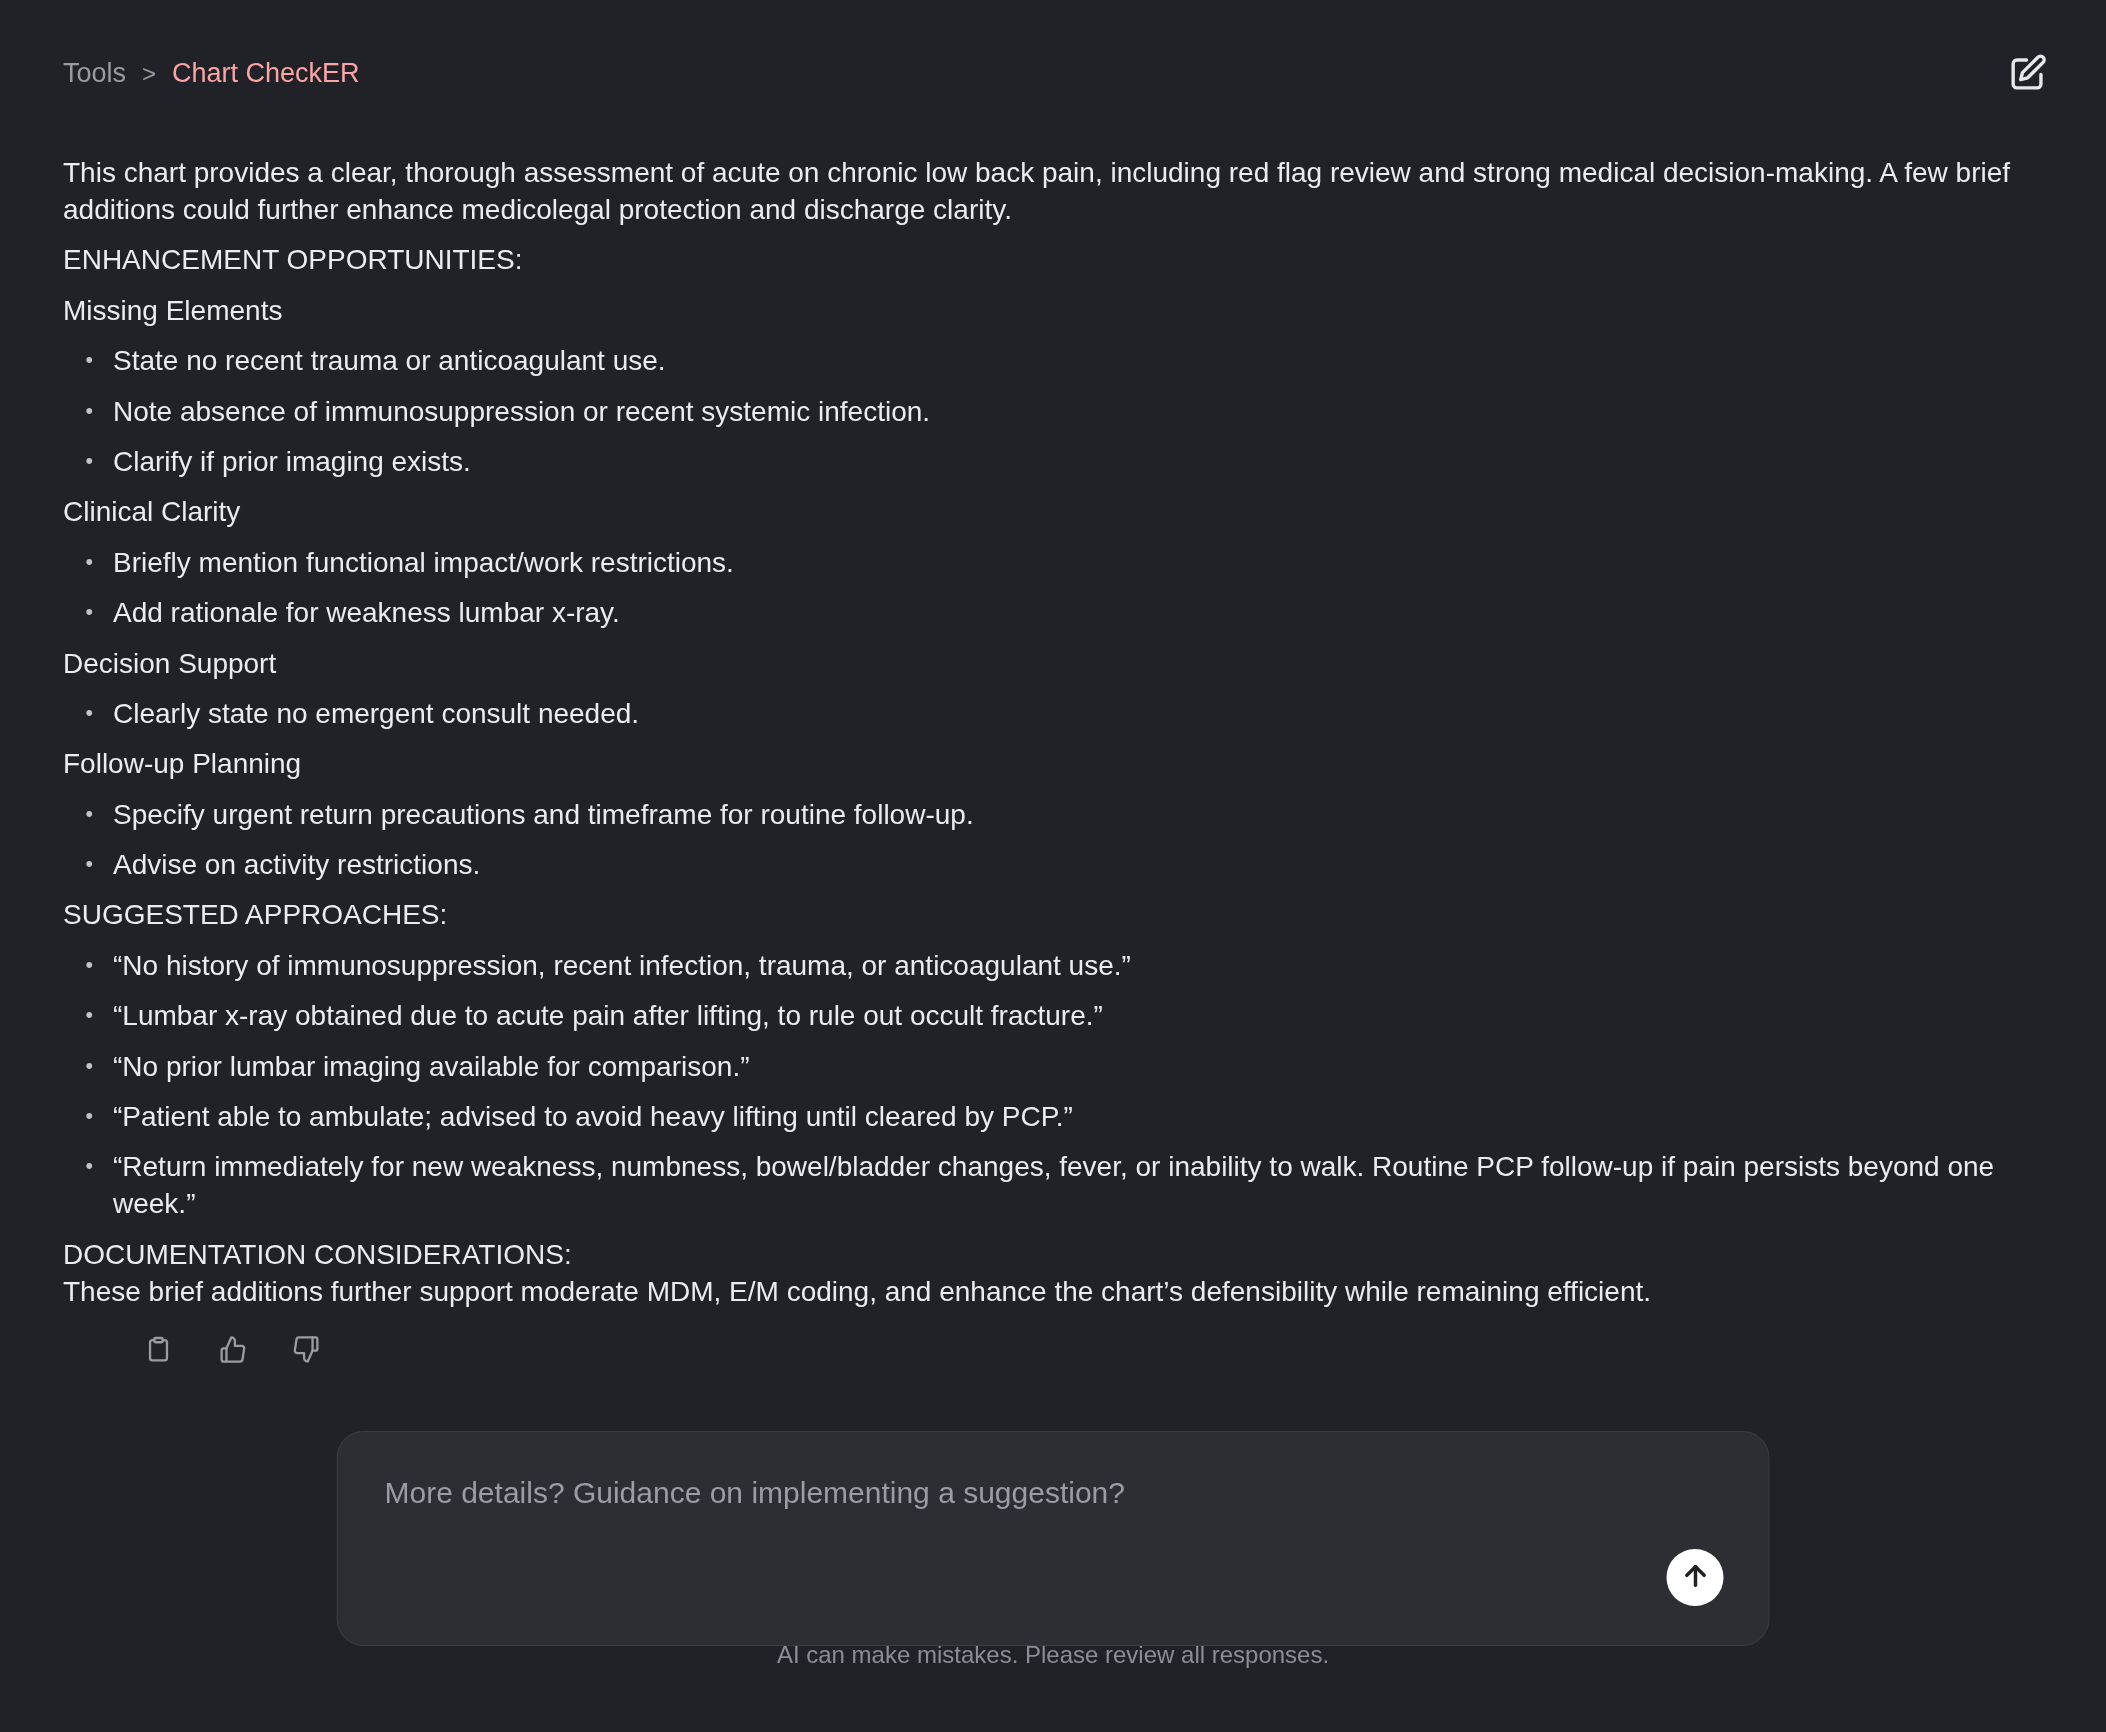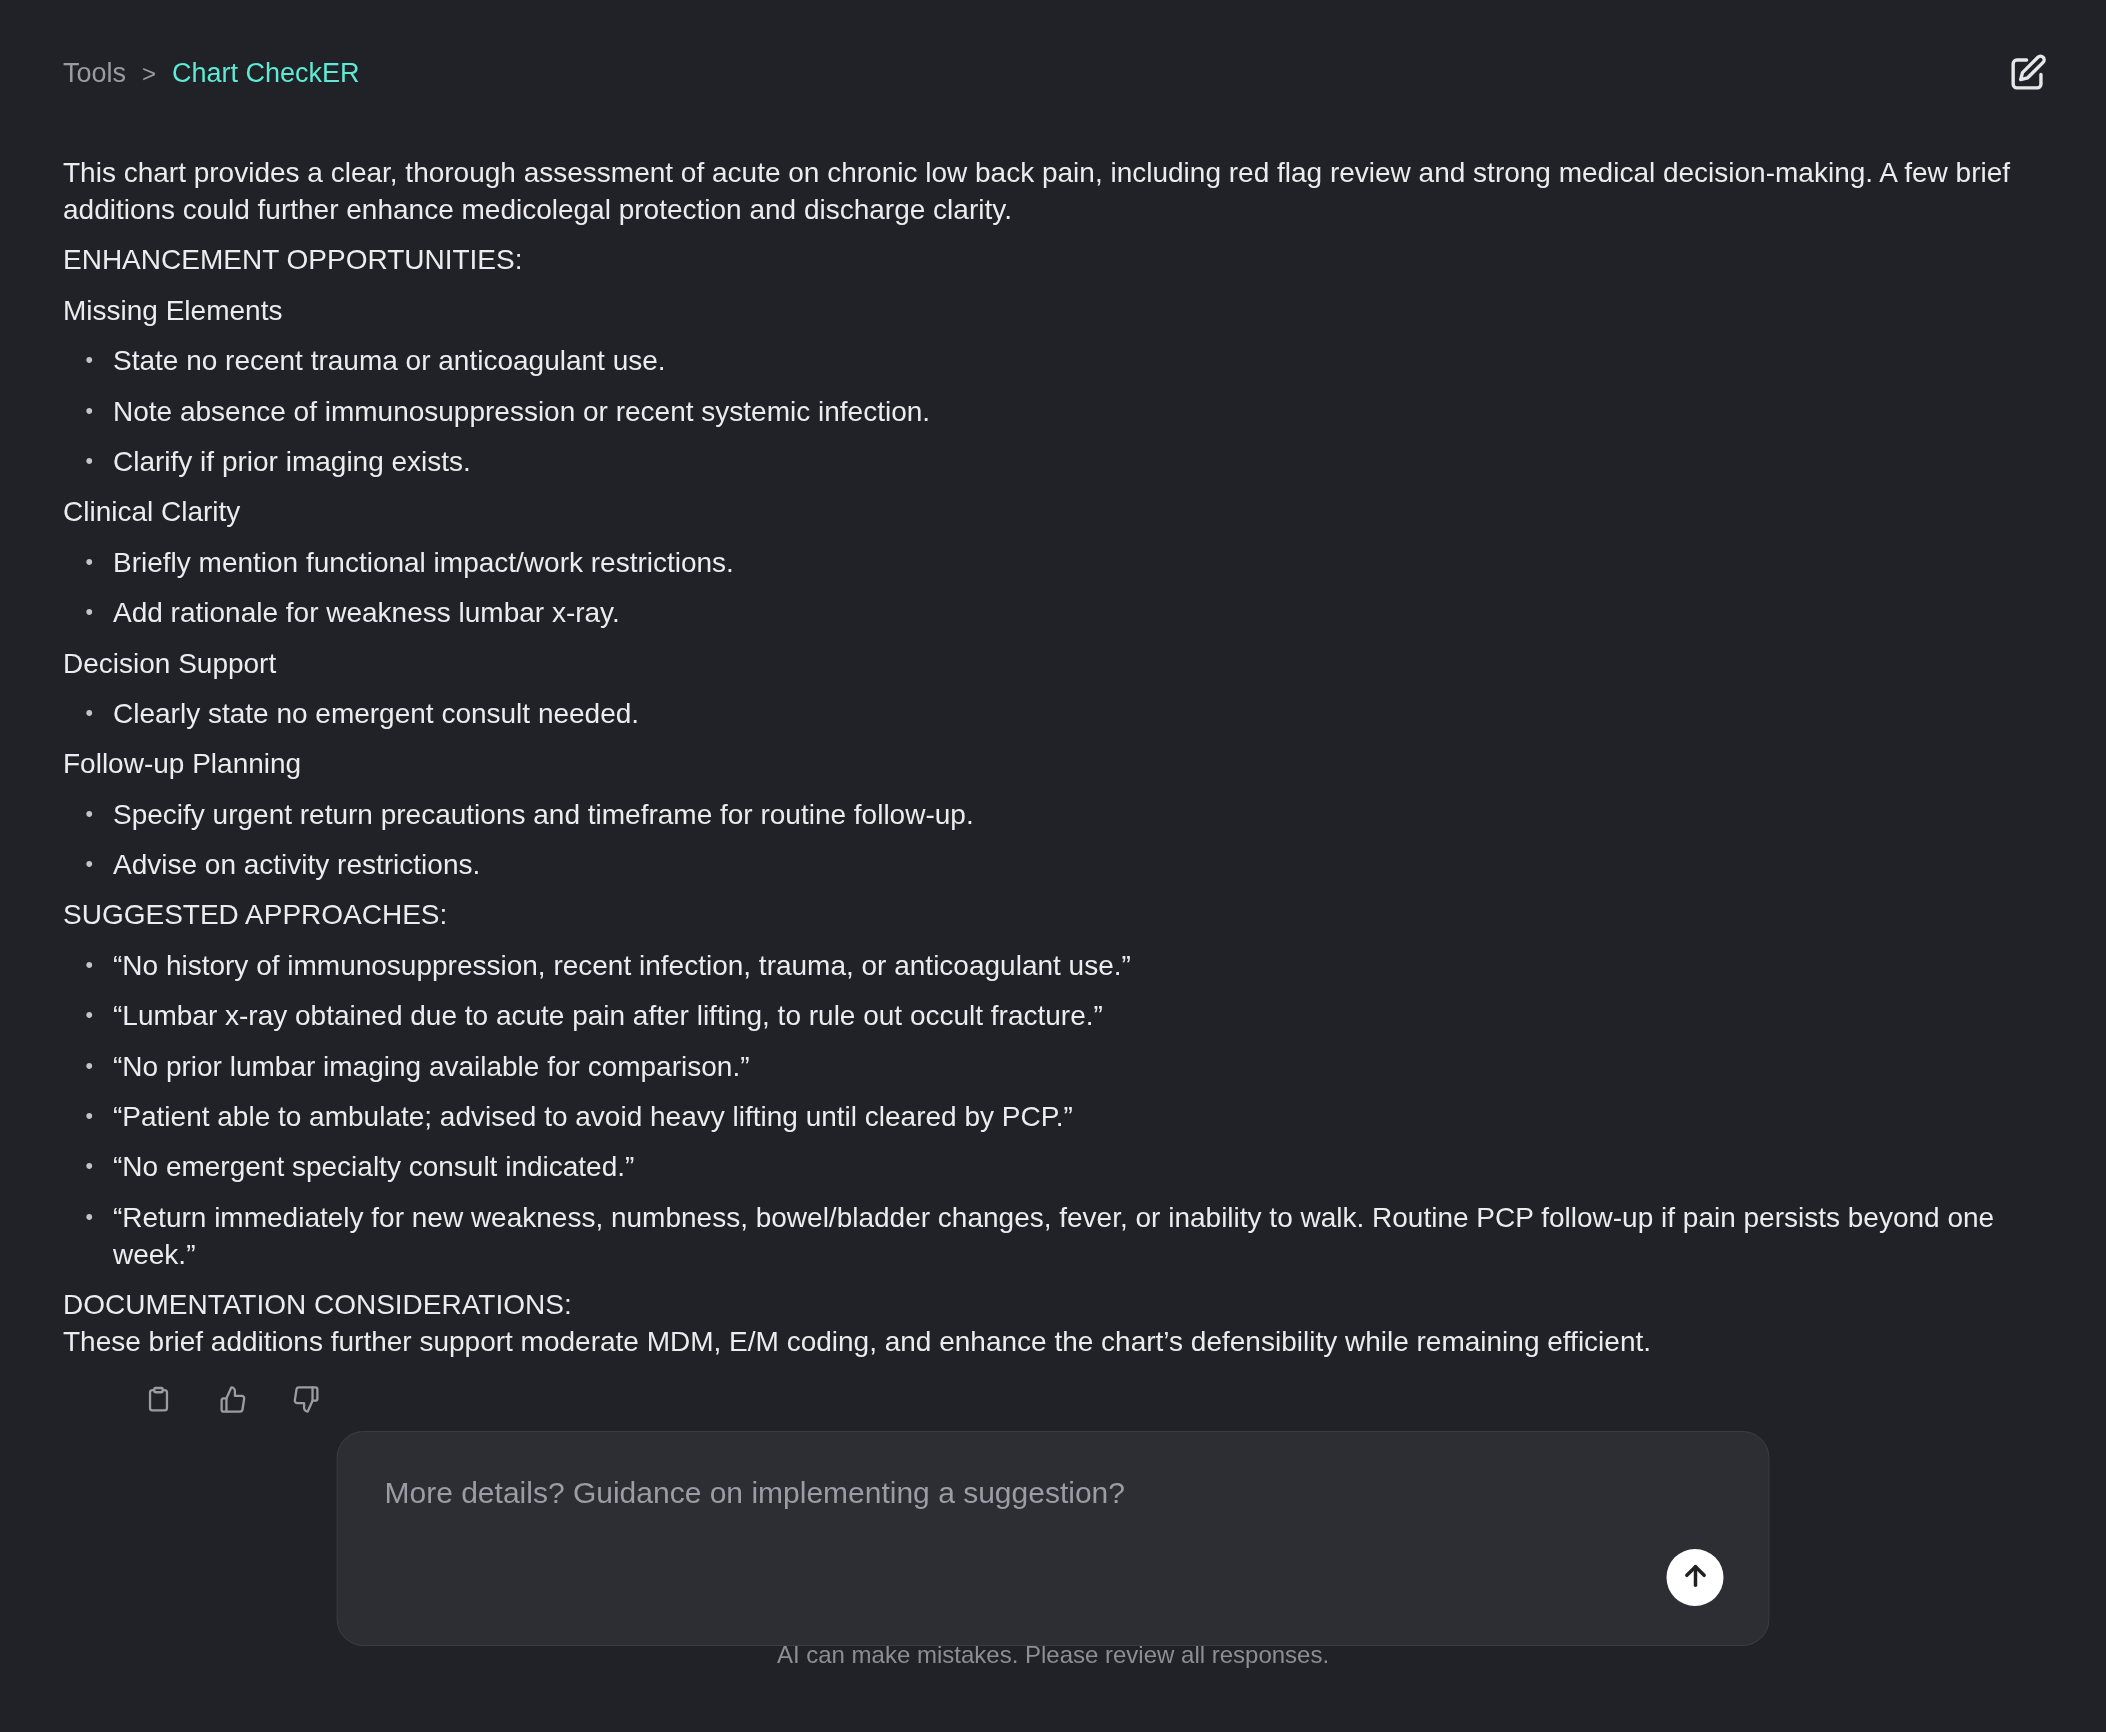--- a/index.html
+++ b/index.html
@@ -13,21 +13,21 @@
   }
   
   .header {
     display:flex; justify-content:space-between; 
     padding:50px 52px 0 63px;
     height:97px;
   }
   .breadcrumb { font-size:27px; line-height:43px; display:flex; gap:16px; align-items:center; }
   .crumb-parent { color:#9a9ba1; cursor:pointer; }
   .crumb-sep { color:#9a9ba1; font-size:24px; }
-  .crumb-current { color:#5eead4; }
+  .crumb-current { color:#fca5a5; }
   .icon-btn {
     background:none; border:none; cursor:pointer; color:#e7e7ea;
     display:flex; align-items:center; justify-content:center;
     padding:5.4px; border-radius:9px;
   }
   .icon-btn svg { display:block; }
   
   .content {
     padding:57px 57px 0 63px;
     font-size:28px; line-height:37px;
@@ -136,21 +136,20 @@
     <li>Specify urgent return precautions and timeframe for routine follow-up.</li>
     <li>Advise on activity restrictions.</li>
   </ul>
 
   <p class="block">SUGGESTED APPROACHES:</p>
   <ul class="bullets">
     <li>“No history of immunosuppression, recent infection, trauma, or anticoagulant use.”</li>
     <li>“Lumbar x-ray obtained due to acute pain after lifting, to rule out occult fracture.”</li>
     <li>“No prior lumbar imaging available for comparison.”</li>
     <li>“Patient able to ambulate; advised to avoid heavy lifting until cleared by PCP.”</li>
-    <li>“No emergent specialty consult indicated.”</li>
     <li>“Return immediately for new weakness, numbness, bowel/bladder changes, fever, or inability to walk. Routine PCP follow-up if pain persists beyond one week.”</li>
   </ul>
 
   <p class="doc-para">DOCUMENTATION CONSIDERATIONS:</p>
   <p class="doc-para">These brief additions further support moderate MDM, E/M coding, and enhance the chart’s defensibility while remaining efficient.</p>
 
   <div class="actions">
     <button class="icon-btn">
       <span>
         <svg width="29" height="29" viewBox="0 0 24 24" fill="none" stroke="currentColor" stroke-width="1.9" stroke-linecap="round" stroke-linejoin="round">

